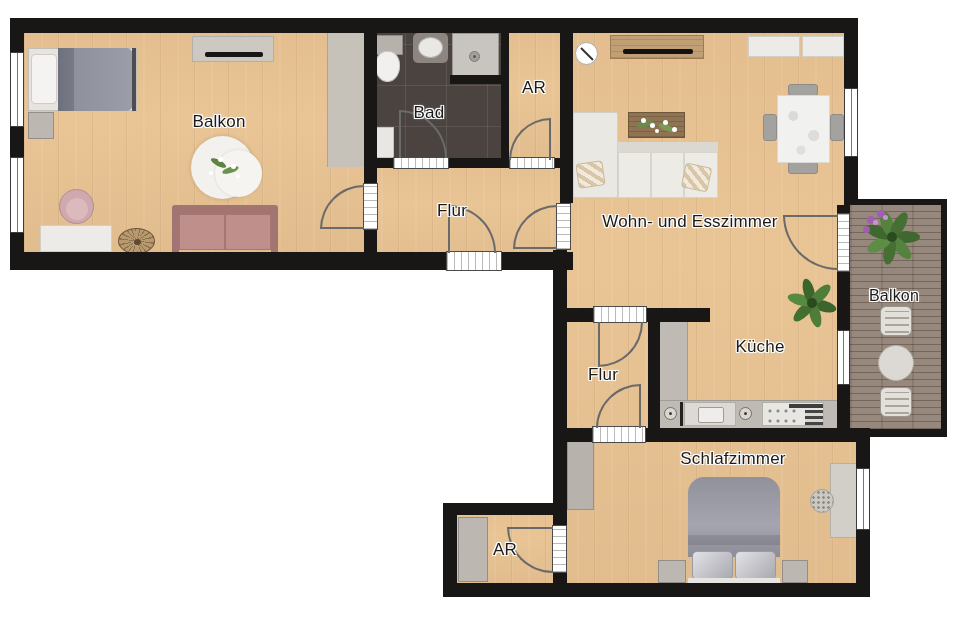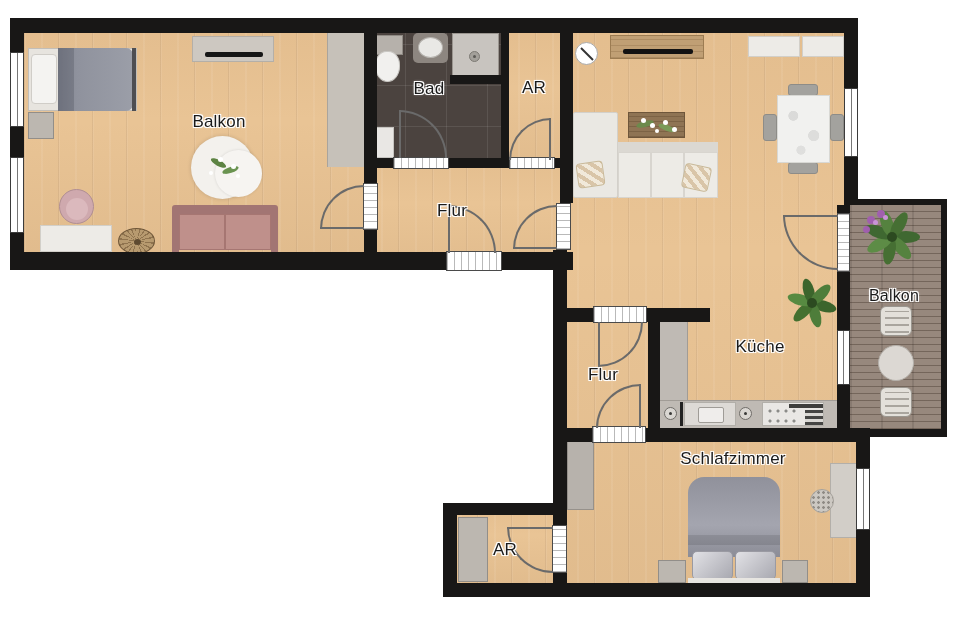--- a/index.html
+++ b/index.html
@@ -250,22 +250,23 @@
     <div class="pleaf" style="width:28px;height:12px;background:#466f33;transform:translate(-50%,-50%) rotate(300deg) translateX(14px)"></div>
     <div class="pleaf" style="width:10px;height:10px;background:#2c4a20;transform:translate(-50%,-50%)"></div>
     <div class="pdot" style="left:6px;top:8px;width:8px;height:8px;background:#a05fae"></div>
     <div class="pdot" style="left:16px;top:2px;width:8px;height:8px;background:#a05fae"></div>
     <div class="pdot" style="left:2px;top:18px;width:7px;height:7px;background:#a05fae"></div>
     <div class="pdot" style="left:12px;top:12px;width:5px;height:5px;background:#c893d6"></div>
     <div class="pdot" style="left:22px;top:7px;width:5px;height:5px;background:#c893d6"></div>
   </div>
 
   <div class="rlabel" style="left:219px;top:121px">Balkon</div>
-  <div class="rlabel" style="left:429px;top:88px">Bad</div>
+  <div class="rlabel" style="left:429px;top:112px">Bad</div>
   <div class="rlabel" style="left:534px;top:87px">AR</div>
   <div class="rlabel" style="left:452px;top:210px">Flur</div>
+  <div class="rlabel" style="left:690px;top:221px">Wohn- und Esszimmer</div>
   <div class="rlabel" style="left:760px;top:346px">Küche</div>
   <div class="rlabel" style="left:603px;top:374px">Flur</div>
   <div class="rlabel" style="left:894px;top:296px;font-size:16px">Balkon</div>
   <div class="rlabel" style="left:733px;top:458px">Schlafzimmer</div>
   <div class="rlabel" style="left:505px;top:549px">AR</div>
 
 </div>
 
 </body></html>

